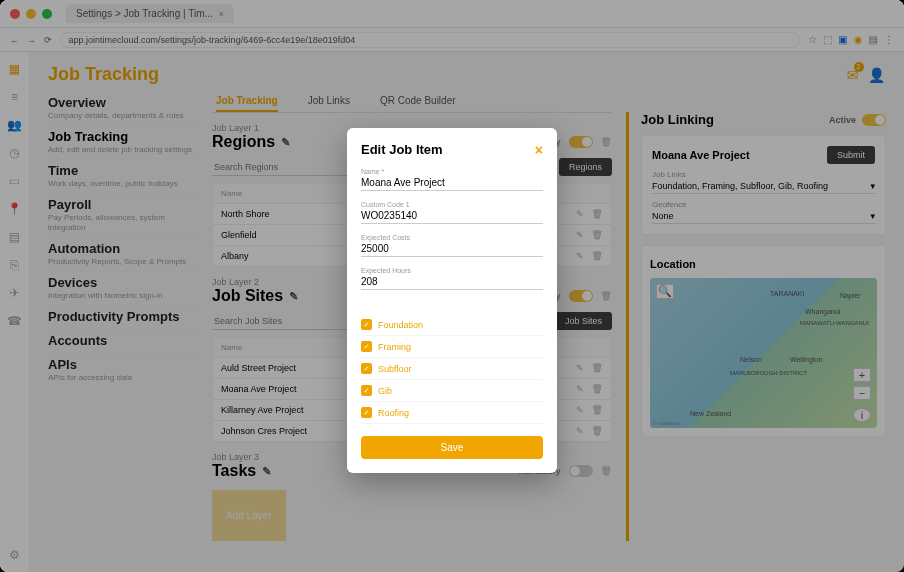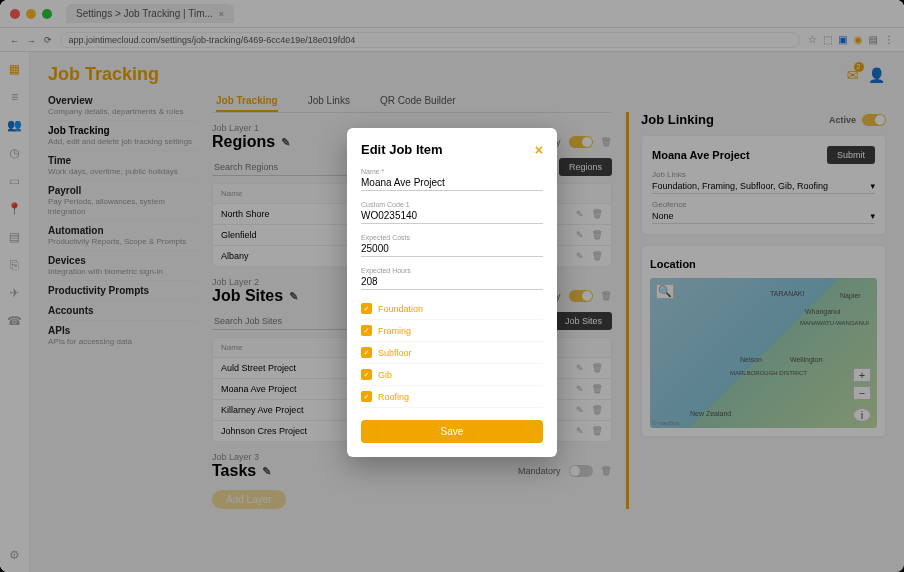--- a/index.html
+++ b/index.html
@@ -19,21 +19,21 @@
 .content { flex: 1; padding: 12px 18px; overflow: hidden; position: relative; }
 .pagehdr { display: flex; justify-content: space-between; align-items: center; margin-bottom: 6px; }
 .pagehdr h1 { color: #f0a500; font-size: 18px; font-weight: 800; }
 .hdricons { display:flex; gap:10px; align-items:center; color:#f0a500; font-size:14px; }
 .badge-dot { position:relative; }
 .badge-dot::after { content:"2"; position:absolute; top:-5px; right:-5px; background:#f0a500; color:#fff; font-size:7px; width:10px; height:10px; border-radius:50%; display:flex; align-items:center; justify-content:center; }
 .grid { display: grid; grid-template-columns: 150px 1fr 260px; gap: 14px; }
 .sidenav { font-size: 9px; }
 .sidenav .item { padding: 4px 0; border-top: 1px solid #eee; }
 .sidenav .item:first-child { border-top: none; }
-.sidenav .item b { display: block; font-size: 10px; color: #222; }
+.sidenav .item b { display: block; font-size: 13px; color: #222; }
 .sidenav .item span { color: #999; font-size: 8px; }
 .sidenav .item.active b { color: #000; font-weight:700; }
 .sidenav .item.active { position:relative; }
 .middle { }
 .tabs { display: flex; gap: 30px; border-bottom: 1px solid #ddd; font-size: 10px; color: #555; padding: 0 4px; }
 .tabs div { padding: 4px 0; }
 .tabs .act { color: #f0a500; border-bottom: 2px solid #f0a500; font-weight: 600; }
 .layer { margin-top: 10px; }
 .layer-lbl { font-size: 9px; color: #888; }
 .layer-hdr { display: flex; justify-content: space-between; align-items: center; }
@@ -46,21 +46,21 @@
 .searchrow { display: flex; gap: 6px; margin-top: 6px; align-items: center; }
 .searchrow input { flex: 1; border: none; border-bottom: 1px solid #ccc; font-size: 9px; padding: 3px 2px; background: transparent; }
 .btn { background: #404040; color: #fff; border: none; border-radius: 3px; padding: 4px 10px; font-size: 9px; cursor: pointer; }
 .btn.plus { background:#fff; border:1px solid #f0a500; color:#f0a500; }
 .table { margin-top: 6px; border: 1px solid #eee; border-radius: 4px; font-size: 9px; background:#fff; }
 .table .th, .table .tr { display: flex; padding: 5px 8px; border-bottom: 1px solid #eee; align-items: center; }
 .table .th { color: #999; font-size: 8px; background:#fafafa; }
 .table .tr:last-child { border-bottom: none; }
 .table .name { flex: 1; }
 .table .icons { display: flex; gap: 8px; color: #aaa; font-size: 9px; }
-.addlayer { background:#f0c040; opacity:.5; color:#fff; border:none; border-radius:10px; padding:4px 14px; font-size:10px; margin-top:10px; }
+.addlayer { background:#f0c040; opacity:.5; color:#fff; border:none; border-radius:0; padding:20px 14px; font-size:10px; margin-top:10px; }
 .rightcol { border-left: 3px solid #f0a500; padding-left: 12px; margin-top: 21px; }
 .rightcol h3 { font-size: 13px; font-weight: 700; display:flex; justify-content:space-between; align-items:center; }
 .rightcol .activerow { font-size:9px; color:#666; display:flex; align-items:center; gap:6px; }
 .card { background: #fff; border-radius: 4px; padding: 10px; margin-top: 8px; border: 1px solid #eee; }
 .card h4 { font-size: 11px; font-weight: 700; margin-bottom: 6px; display:flex; justify-content:space-between; align-items:center;}
 .card .lbl { font-size: 8px; color: #999; margin-top: 6px; }
 .card .val { font-size: 9px; border-bottom: 1px solid #ddd; padding: 2px 0; display:flex; justify-content:space-between; align-items:flex-start;}
 .card .submit { float:right; }
 .loc-card { background:#fff; border:1px solid #eee; border-radius:4px; padding:8px; margin-top:10px; }
 .loc-card b { font-size:11px; }
@@ -343,21 +343,21 @@
           <div class="fv">WO0235140</div>
         </div>
       <div class="field">
           <div class="fl">Expected Costs</div>
           <div class="fv">25000</div>
         </div>
       <div class="field">
           <div class="fl">Expected Hours</div>
           <div class="fv">208</div>
         </div>
-      <div style="margin-top:8px">
+      <div style="margin-top:24px">
         <div class="chkrow">
             <span class="cb">✓</span>
             <span>Foundation</span>
           </div>
         <div class="chkrow">
             <span class="cb">✓</span>
             <span>Framing</span>
           </div>
         <div class="chkrow">
             <span class="cb">✓</span>

